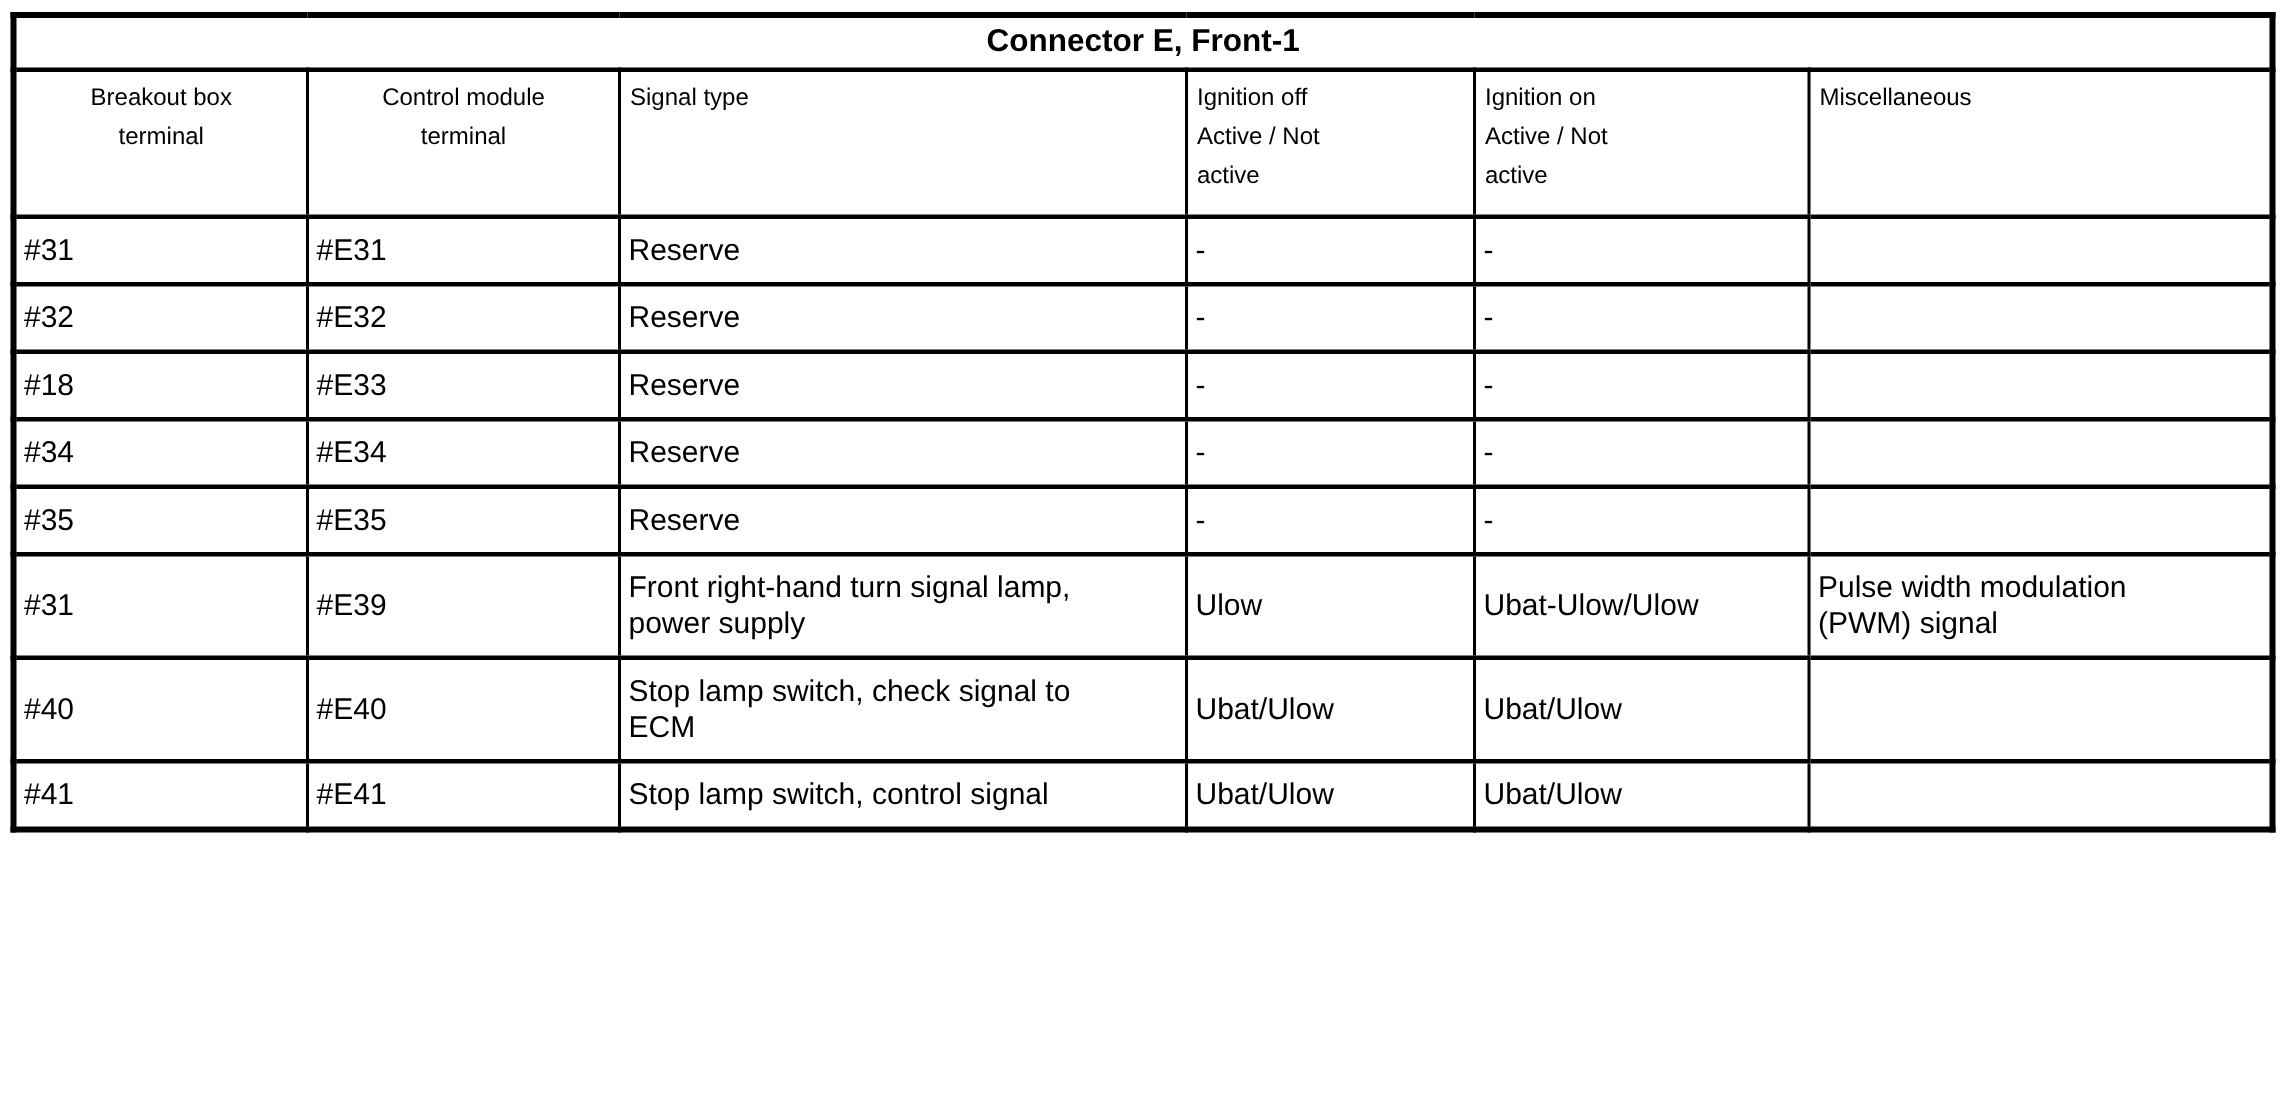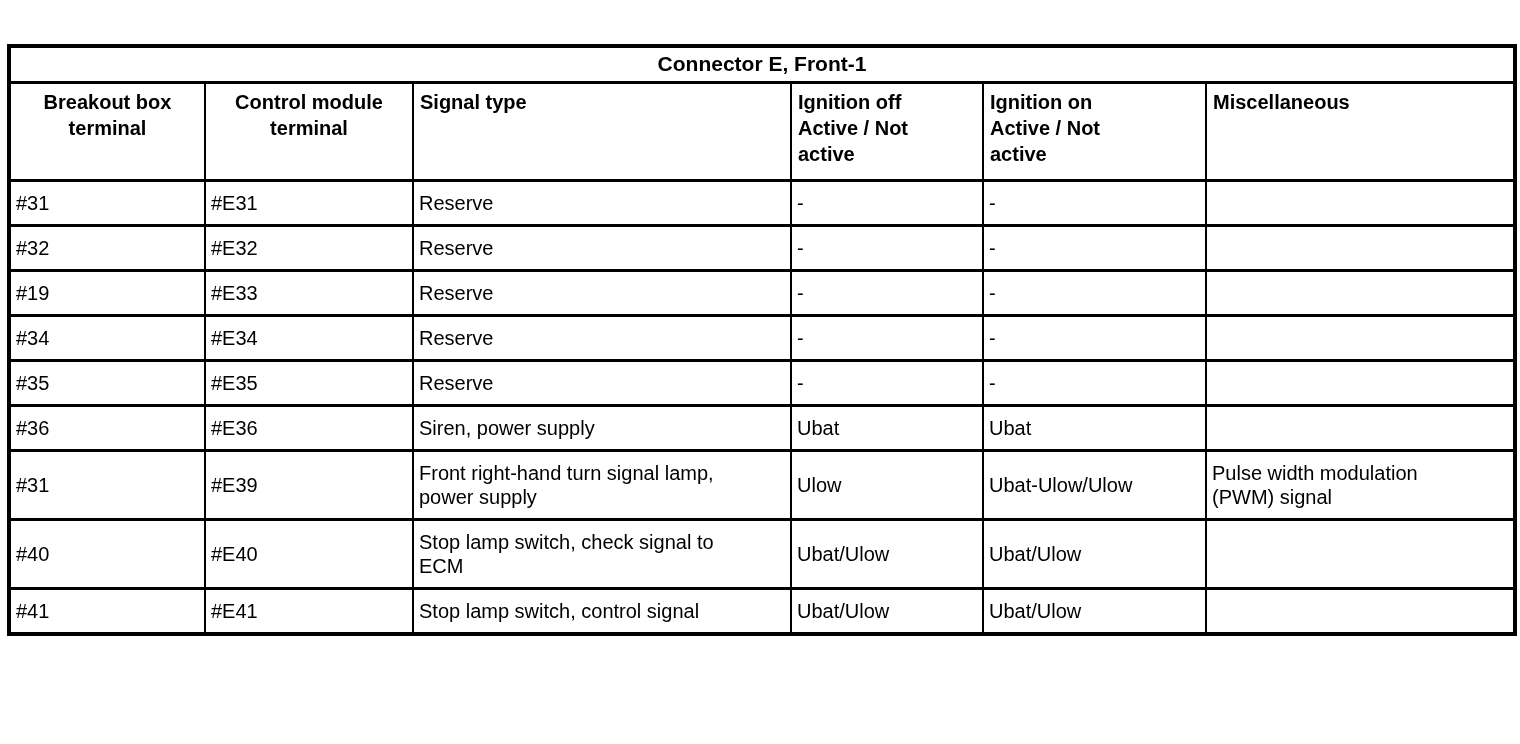--- a/index.html
+++ b/index.html
@@ -13,21 +13,20 @@
     color: #000000;
   }
   .page {
     padding: 8px 7px 7px 7px;
   }
   table.connector-table {
     border-collapse: collapse;
     table-layout: fixed;
     width: 1506px;
     border: 4px solid #000000;
-    margin-top: 36px;
   }
   th, td {
     border-left: 2px solid #000000;
     border-right: 2px solid #000000;
     border-top: 3px solid #000000;
     border-bottom: 3px solid #000000;
     white-space: pre-line;
     overflow: hidden;
     margin: 0;
   }
@@ -37,22 +36,22 @@
     vertical-align: middle;
     font-size: 21px;
     font-weight: bold;
     padding: 2px 4px;
     line-height: 24px;
   }
   th.col-header {
     height: 98px;
     vertical-align: top;
     text-align: left;
-    font-size: 20px;
-    font-weight: bold;
+    font-size: 16px;
+    font-weight: normal;
     line-height: 26px;
     padding: 5px 6px 5px 6px;
   }
   th.col-header.center { text-align: center; }
   tbody td {
     font-size: 20px;
     line-height: 24px;
     padding: 9px 5px 9px 5px;
     vertical-align: middle;
     text-align: left;
@@ -108,49 +107,41 @@
         </tr>
         <tr>
           <td>#32</td>
           <td>#E32</td>
           <td>Reserve</td>
           <td>-</td>
           <td>-</td>
           <td></td>
         </tr>
         <tr>
-          <td>#19</td>
+          <td>#18</td>
           <td>#E33</td>
           <td>Reserve</td>
           <td>-</td>
           <td>-</td>
           <td></td>
         </tr>
         <tr>
           <td>#34</td>
           <td>#E34</td>
           <td>Reserve</td>
           <td>-</td>
           <td>-</td>
           <td></td>
         </tr>
         <tr>
           <td>#35</td>
           <td>#E35</td>
           <td>Reserve</td>
           <td>-</td>
           <td>-</td>
-          <td></td>
-        </tr>
-        <tr>
-          <td>#36</td>
-          <td>#E36</td>
-          <td>Siren, power supply</td>
-          <td>Ubat</td>
-          <td>Ubat</td>
           <td></td>
         </tr>
         <tr>
           <td>#31</td>
           <td>#E39</td>
           <td>Front right-hand turn signal lamp,
 power supply</td>
           <td>Ulow</td>
           <td>Ubat-Ulow/Ulow</td>
           <td>Pulse width modulation

